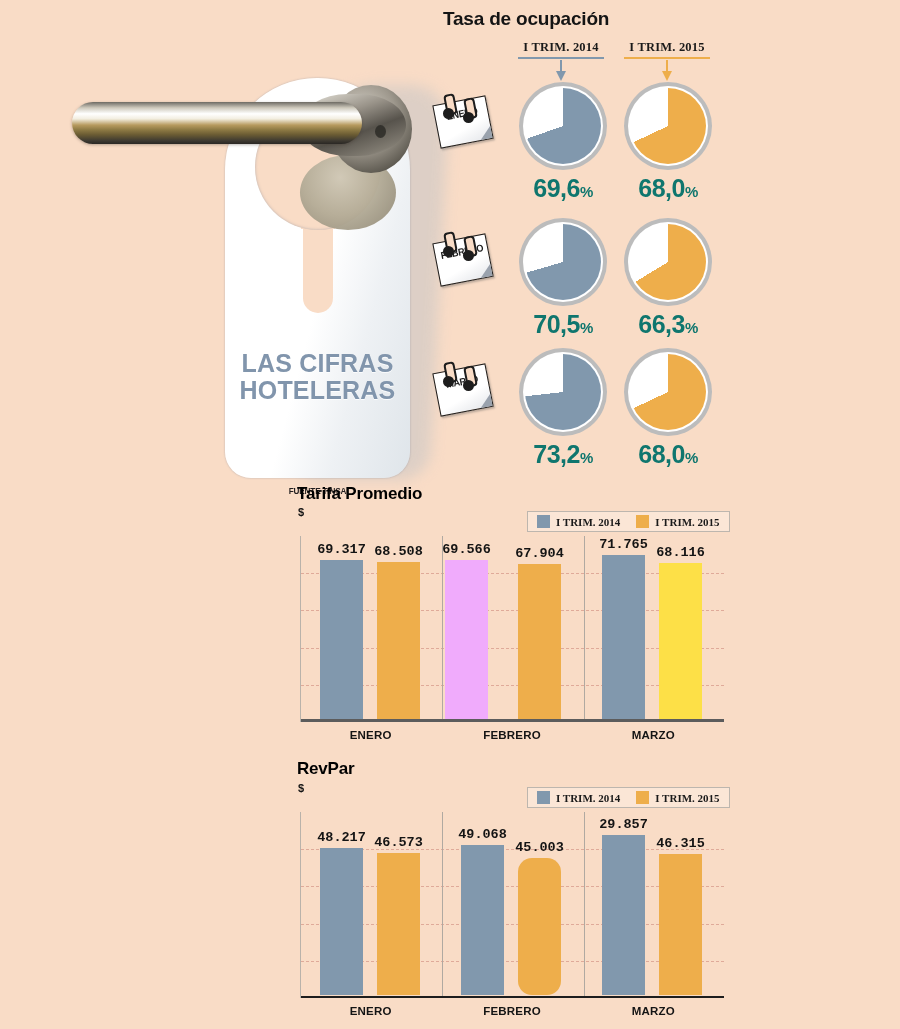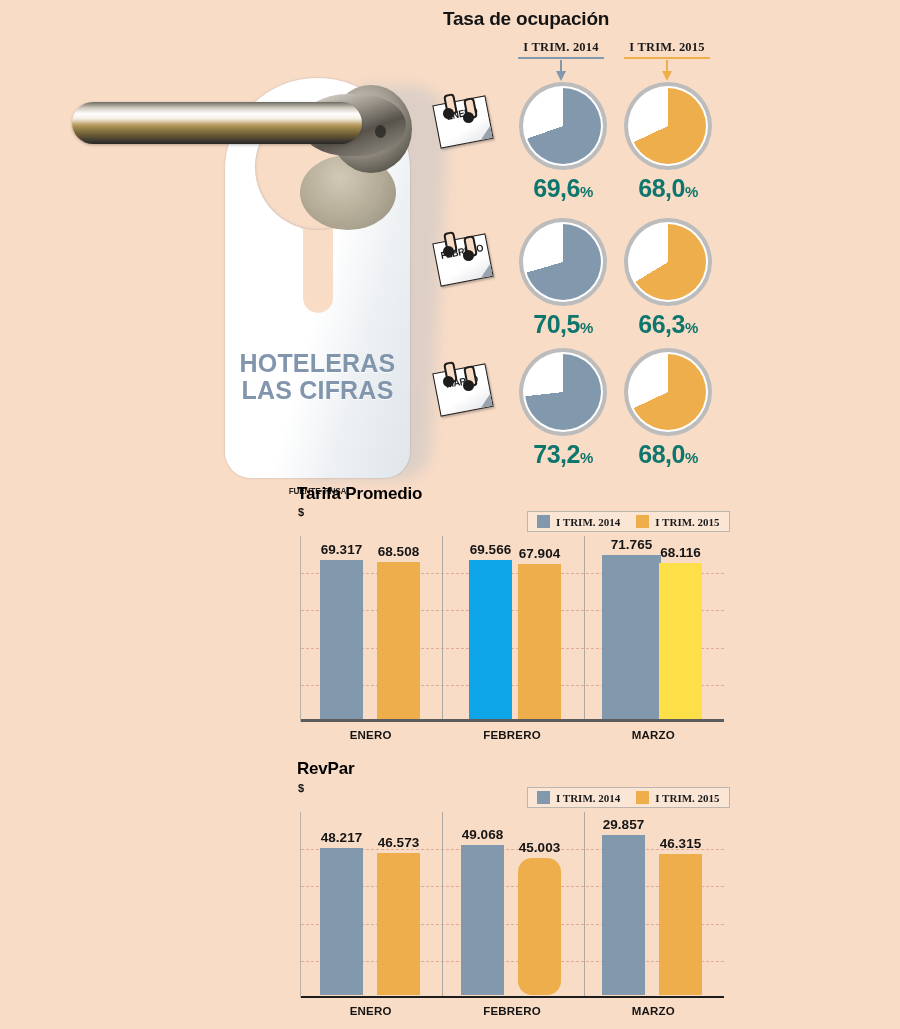--- a/index.html
+++ b/index.html
@@ -128,36 +128,36 @@
 
   .plot{position:absolute;border-left:1px solid #b9b2aa;}
   .plot .gl{position:absolute;left:0;right:0;height:0;border-top:1px dashed #d79a8a;opacity:.75;}
   .plot .sep{position:absolute;top:0;bottom:0;width:1px;background:#b0a9a1;}
   .plot .axis{position:absolute;left:0;right:0;bottom:0;height:3px;background:#5c5c5c;}
   .plot .axis.dashed{background:none;border-top:2px solid #1d1d1d;height:0;}
   .bar{position:absolute;bottom:3px;}
   .bar .vl{
     position:absolute;left:50%;transform:translateX(-50%);
     bottom:100%;margin-bottom:3px;
-    font-family:Liberation Sans, sans-serif;font-size:13.5px;font-weight:bold;color:#141414;white-space:nowrap;
+    font-family:Liberation Mono, monospace;font-size:13.5px;font-weight:bold;color:#141414;white-space:nowrap;
   }
   .xlab{position:absolute;text-align:center;font-size:11.5px;font-weight:bold;color:#141414;letter-spacing:.2px;}
 </style>
 </head>
 <body>
 
 <div class="stage">
 
   <div id="door-art">
     <div class="shadow-blob"></div>
     <div class="hanger">
       <div class="hanger-slot"></div>
       <div class="hanger-text">
+        <div>LAS CIFRAS</div>
         <div>HOTELERAS</div>
-        <div>LAS CIFRAS</div>
       </div>
     </div>
     <div class="handle-plate"></div>
     <div class="handle-base"></div>
     <div class="handle-neck"></div>
     <div class="handle-rod"></div>
     <div class="handle-dot"></div>
     <div id="fuente">FUENTE TINSA</div>
   </div>
 
@@ -256,27 +256,27 @@
       <div class="gl" style="top: 149px;"></div>
       <div class="sep" style="left: 141px;"></div>
       <div class="sep" style="left: 283px;"></div>
       <div class="axis"></div>
       <div class="bar" style="left: 19px; width: 43px; height: 159px; background: rgb(129, 152, 173);">
         <span class="vl">69.317</span>
       </div>
       <div class="bar" style="left: 76px; width: 43px; height: 157px; background: rgb(238, 174, 75);">
         <span class="vl">68.508</span>
       </div>
-      <div class="bar" style="left: 168px; width: 43px; height: 159px; background: #0ea5e9;">
+      <div class="bar" style="left: 144px; width: 43px; height: 159px; background: #f0abfc;">
         <span class="vl">69.566</span>
       </div>
       <div class="bar" style="left: 217px; width: 43px; height: 155px; background: rgb(238, 174, 75);">
         <span class="vl">67.904</span>
       </div>
-      <div class="bar" style="left: 301px; width: 43px; height: 164px; background: rgb(129, 152, 173); padding-left: 16px;">
+      <div class="bar" style="left: 301px; width: 43px; height: 164px; background: rgb(129, 152, 173);">
         <span class="vl">71.765</span>
       </div>
       <div class="bar" style="left: 358px; width: 43px; height: 156px; background: #fde047;">
         <span class="vl">68.116</span>
       </div>
     </div>
   <div id="xlabs-tarifa">
       <div class="xlab" style="left: 300px; width: 141.333px; top: 729px;">ENERO</div>
       <div class="xlab" style="left: 441.333px; width: 141.333px; top: 729px;">FEBRERO</div>
       <div class="xlab" style="left: 582.667px; width: 141.333px; top: 729px;">MARZO</div>

